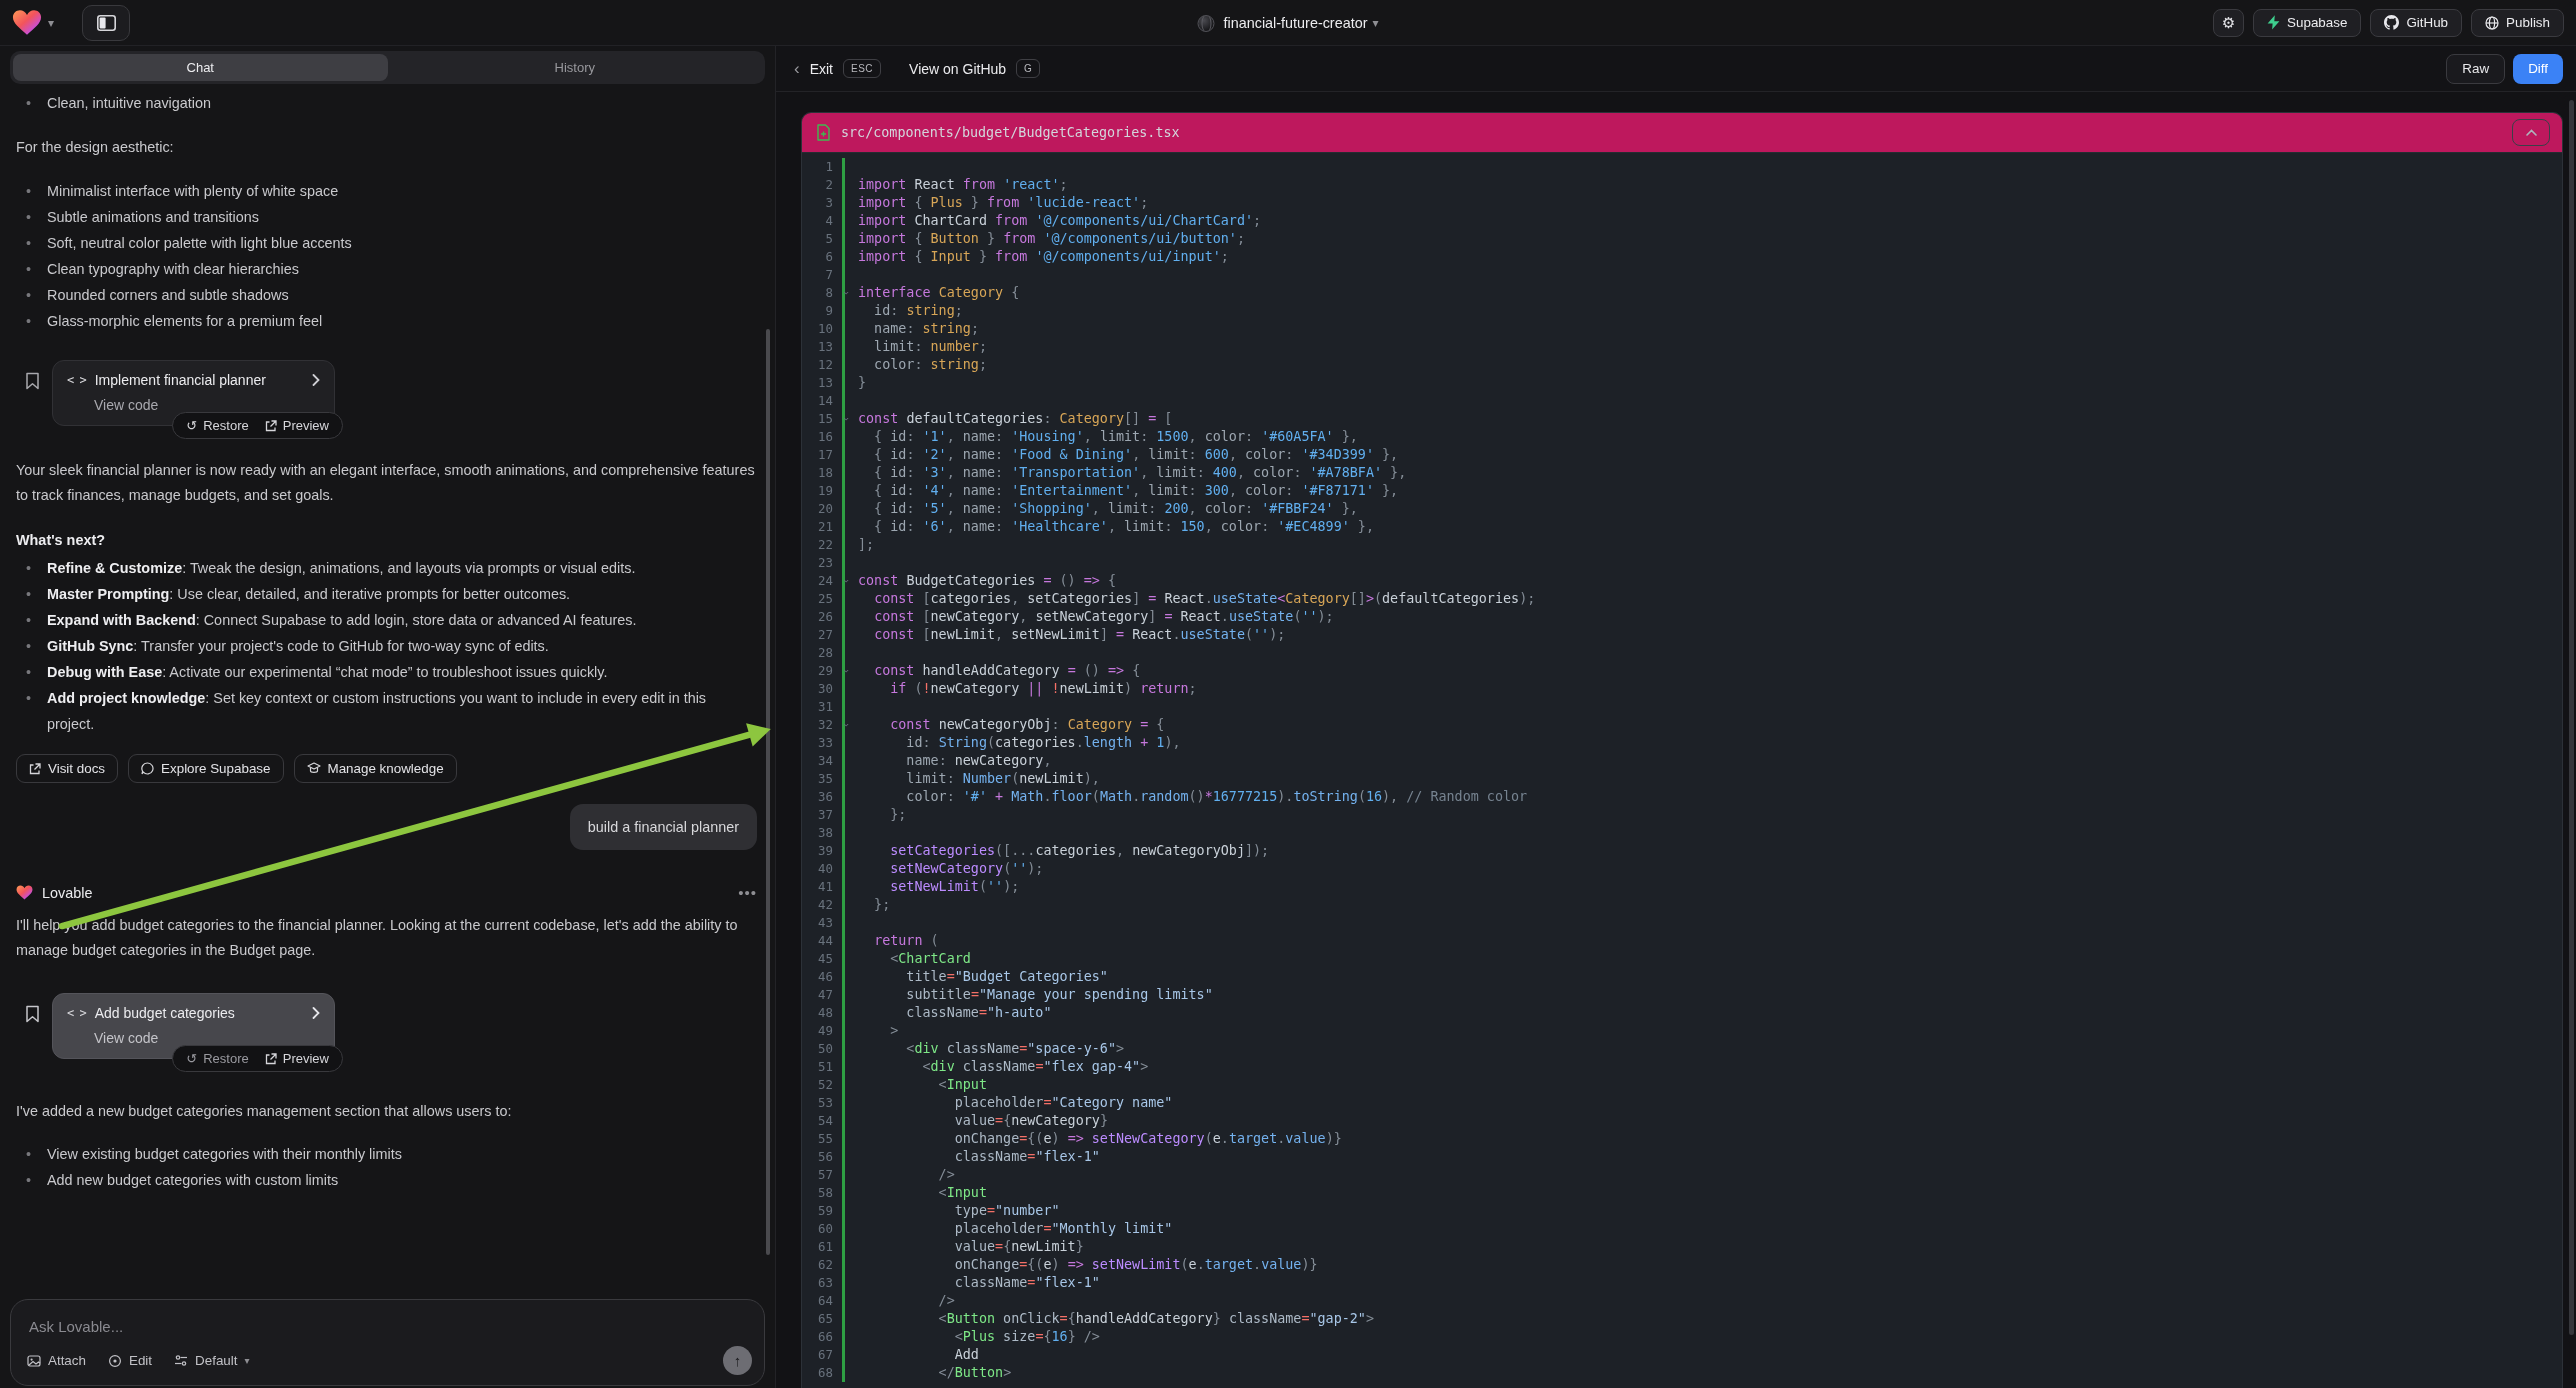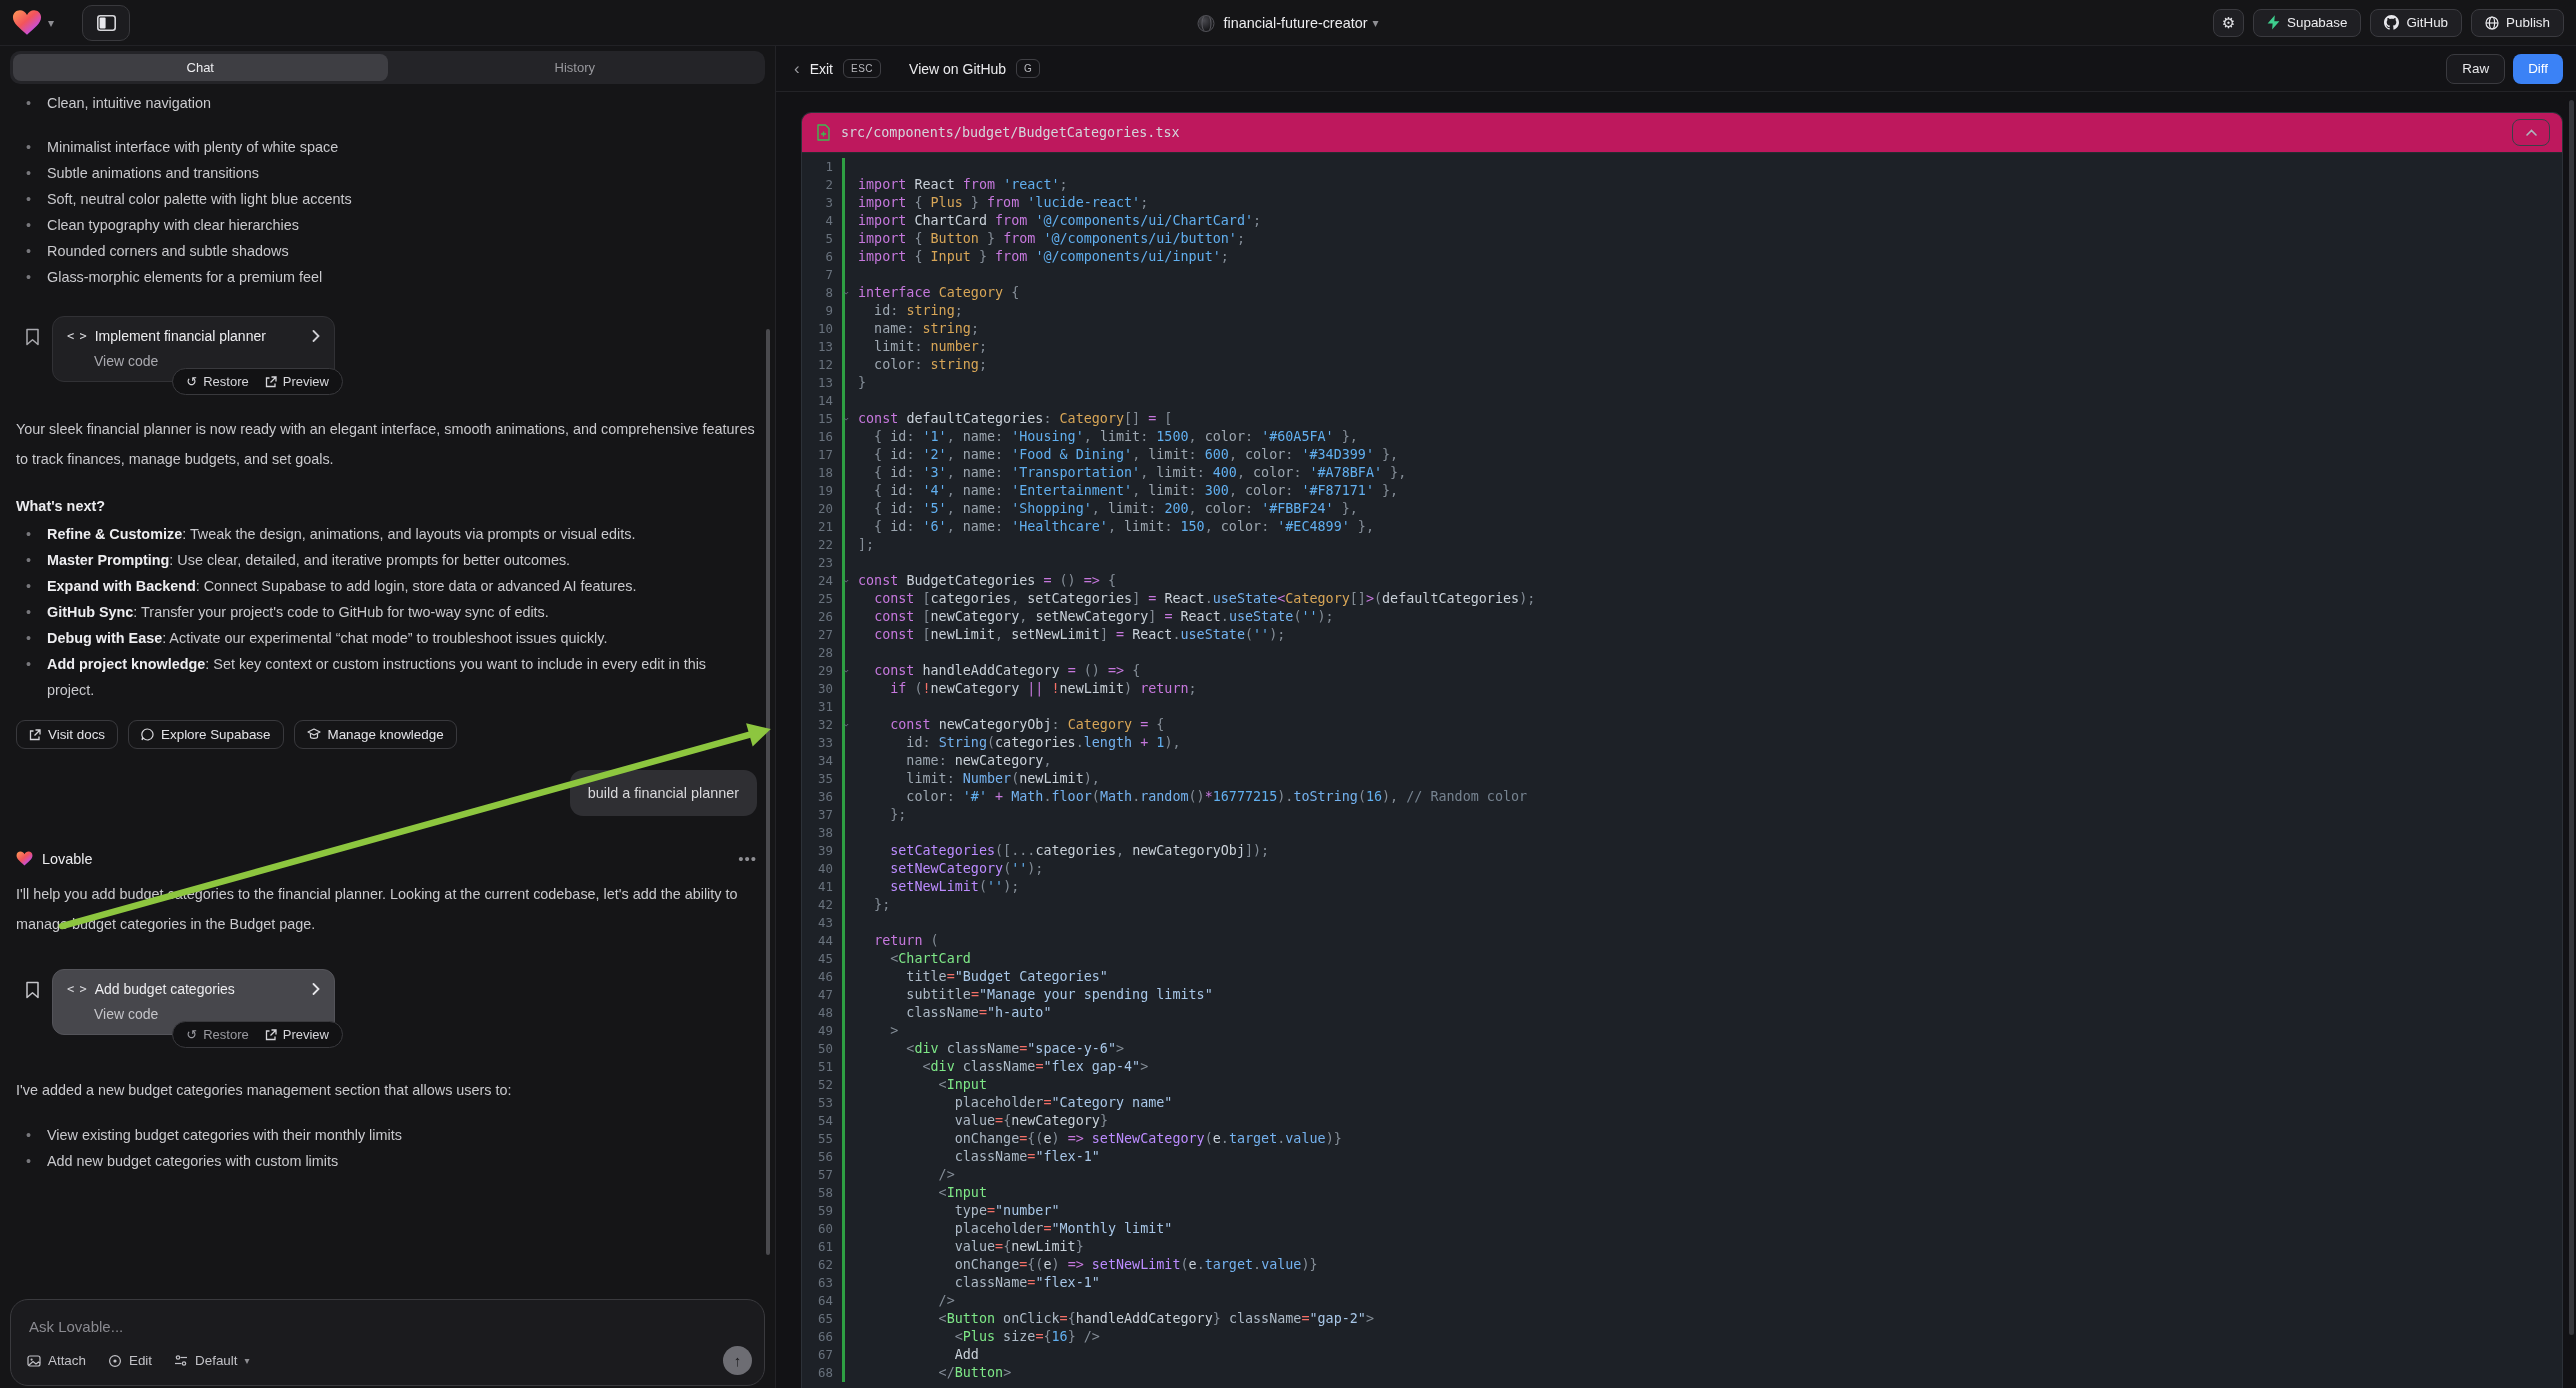--- a/index.html
+++ b/index.html
@@ -42,21 +42,21 @@
          font-size:13px; color:#98989d; border-radius:8px; }
   .tab.active { background:#3e3e43; color:#ededf0; }
 
   
   .thread { position:relative; padding:6px 18px 0 16px; font-size:14.4px; color:#c9c9cd; }
   ul.blist { list-style:none; }
   ul.blist li { position:relative; padding-left:31px; line-height:26px; }
   ul.blist li:before { content:"•"; position:absolute; left:10px; color:#77777c; }
   .h-line { line-height:26px; color:#c9c9cd; }
   .sec-gap { margin-top:18px; }
-  .para { line-height:30px; max-width:742px; }
+  .para { line-height:25px; max-width:742px; }
   .bold-line { color:#ededf0; font-weight:bold; }
   ul.nlist { list-style:none; margin-top:7px; }
   ul.nlist li { position:relative; padding-left:31px; line-height:26px; max-width:742px; }
   ul.nlist li:before { content:"•"; position:absolute; left:10px; color:#77777c; }
   ul.nlist b { color:#ededf0; }
 
   
   .vrow { display:flex; gap:12px; margin:26px 0 0 9px; align-items:flex-start; }
   .bm { margin-top:12px; flex:none; }
   .vcard { position:relative; width:283px; border-radius:12px; padding:11px 14px 12px 14px;
@@ -211,20 +211,21 @@
       <div class="tabs">
         <div class="tab active">Chat</div>
         <div class="tab">History</div>
       </div>
 
       <div class="thread">
         <ul class="blist">
           <li>Clean, intuitive navigation</li>
         </ul>
 
+        <div class="h-line sec-gap">For the design aesthetic:</div>
 
         <ul class="blist sec-gap">
             <li>Minimalist interface with plenty of white space</li>
             <li>Subtle animations and transitions</li>
             <li>Soft, neutral color palette with light blue accents</li>
             <li>Clean typography with clear hierarchies</li>
             <li>Rounded corners and subtle shadows</li>
             <li>Glass-morphic elements for a premium feel</li>
           </ul>
 

